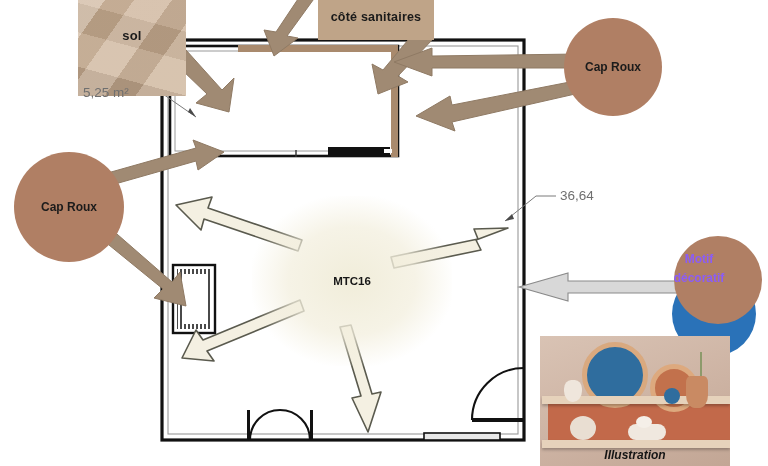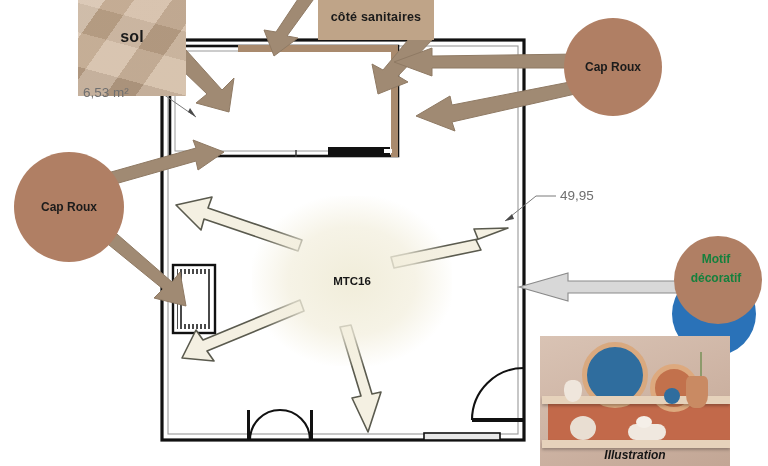--- a/index.html
+++ b/index.html
@@ -13,21 +13,21 @@
   #stage{position:absolute;left:0;top:0;width:768px;height:466px;overflow:hidden;background:#fff;}
 
   
   #plan-svg{position:absolute;left:0;top:0;width:768px;height:466px;}
 
   
   .swatch{position:absolute;overflow:hidden;}
   .swatch .tex{position:absolute;inset:0;}
   .swatch .cap{
     position:absolute;left:0;right:0;top:50%;transform:translateY(-50%);
-    text-align:center;font-size:16px;font-weight:bold;color:#1a1a1a;
+    text-align:center;font-size:13px;font-weight:bold;color:#1a1a1a;
     letter-spacing:.2px;
   }
   #swatch-sol{left:78px;top:-8px;width:108px;height:104px;}
   #swatch-sol .tex{
     background:
       linear-gradient(125deg, rgba(255,255,255,.28) 0 18%, rgba(0,0,0,.05) 18% 34%, rgba(255,255,255,.2) 34% 55%, rgba(0,0,0,.07) 55% 72%, rgba(255,255,255,.18) 72% 100%),
       linear-gradient(15deg, rgba(0,0,0,.09) 0 22%, rgba(255,255,255,.12) 22% 48%, rgba(0,0,0,.06) 48% 70%, rgba(255,255,255,.1) 70% 100%),
       #c9ad91;
   }
   #swatch-sol .cap{top:36px;transform:none;}
@@ -46,22 +46,22 @@
   .circ{
     position:absolute;border-radius:50%;
     display:flex;align-items:center;justify-content:center;
     text-align:right;font-weight:bold;color:#1b1b1b;line-height:1.25;
   }
   #circ-cap-tr{left:564px;top:18px;width:98px;height:98px;background:#b07f64;font-size:12px;}
   #circ-cap-l {left:14px; top:152px;width:110px;height:110px;background:#b07f64;font-size:12px;}
   #circ-motif-brown{left:674px;top:236px;width:88px;height:88px;background:#b07f64;z-index:3;}
   #circ-motif-blue {left:672px;top:272px;width:84px;height:84px;background:#2a72b8;z-index:2;}
   #motif-text{
-    position:absolute;left:666px;top:250px;width:100px;
-    text-align:center;font-size:12px;font-weight:bold;color:#15803d;
+    position:absolute;left:649px;top:250px;width:100px;
+    text-align:center;font-size:12px;font-weight:bold;color:#8b5cf6;
     line-height:1.55;z-index:6;pointer-events:none;
   }
 
   
   .glow{position:absolute;display:flex;align-items:center;justify-content:center;text-align:center;}
   #glow-murs{
     left:228px;top:58px;width:124px;height:98px;
     background:radial-gradient(ellipse at 50% 50%, rgba(222,219,211,.95) 0%, rgba(226,223,216,.8) 42%, rgba(255,255,255,0) 72%);
   }
   #glow-murs .txt{font-size:11.5px;font-weight:bold;color:#171717;line-height:1.5;}
@@ -233,22 +233,22 @@
   <div id="motif-text">
     <div>Motif</div>
     <div>décoratif</div>
   </div>
 
 
   <div class="glow" id="glow-mtc">
     <div class="txt">MTC16</div>
   </div>
 
-  <div class="dimtxt" id="dim-area">6,53 m²</div>
-  <div class="dimtxt" id="dim-2689">49,95</div>
+  <div class="dimtxt" id="dim-area">5,25 m²</div>
+  <div class="dimtxt" id="dim-2689">36,64</div>
 
   <div id="illus">
     <div class="wall"></div>
     <div class="shelfband"></div>
     <div class="ring-blue"></div>
     <div class="ring-terra"></div>
     <div class="sprig"></div>
     <div class="shelf1"></div>
     <div class="v1"></div>
     <div class="v3"></div>

